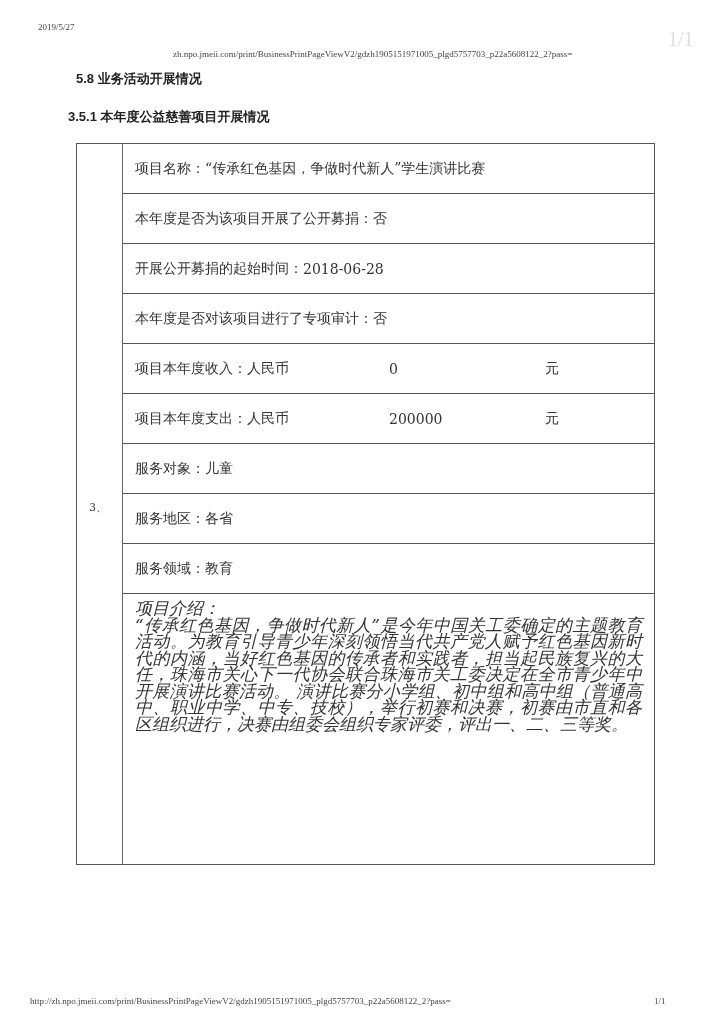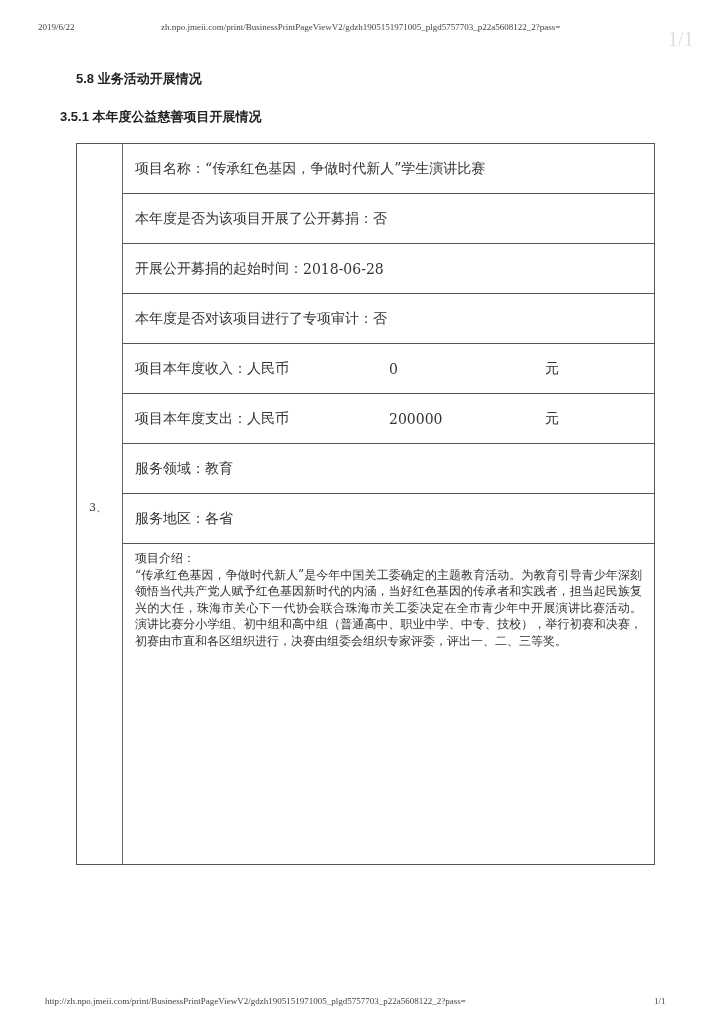--- a/index.html
+++ b/index.html
@@ -2,50 +2,50 @@
 <html><head>
 <meta charset="utf-8">
 <style>
   html, body { margin: 0; padding: 0; }
   body {
     width: 720px; height: 1019px; background: #ffffff; position: relative; overflow: hidden;
     font-family: "DejaVu Serif", "Liberation Serif", serif; color: #333333;
   }
   .hdr { position: absolute; top: 22px; font-size: 9px; color: #444; font-family: "Liberation Serif", serif; }
   .hdr-date { left: 38px; }
-  .hdr-url { left: 161px; }
+  .hdr-url { left: 173px; margin-top: 27px; }
   .mark { position: absolute; left: 668px; top: 28px; font-size: 20px; color: #dddddd; font-family: "Liberation Serif", serif; }
   .h1 { position: absolute; left: 76px; top: 70px; font-size: 13px; font-weight: bold; color: #222; font-family: "Liberation Sans", sans-serif; }
-  .h2 { position: absolute; left: 60px; top: 108px; font-size: 13px; font-weight: bold; color: #222; font-family: "Liberation Sans", sans-serif; }
+  .h2 { position: absolute; left: 68px; top: 108px; font-size: 13px; font-weight: bold; color: #222; font-family: "Liberation Sans", sans-serif; }
   .tbl {
     position: absolute; left: 76px; top: 143px; width: 579px; height: 722px;
     border: 1.5px solid #555; box-sizing: border-box;
   }
   .idx {
     position: absolute; left: 0; top: 0; width: 46px; height: 100%;
     border-right: 1px solid #666; box-sizing: border-box;
   }
   .idx span { position: absolute; left: 12px; top: 356px; font-size: 11px; color: #333; }
   .rows { position: absolute; left: 46px; top: 0; right: 0; }
   .row {
     height: 50px; border-bottom: 1px solid #555; box-sizing: border-box;
     display: flex; align-items: center; padding-left: 12px; font-size: 14px; position: relative;
   }
   .amt { position: absolute; left: 266px; }
   .unit { position: absolute; left: 422px; }
-  .desc { padding: 6px 12px 0 12px; font-size: 12px; line-height: 16.5px; }
+  .desc { padding: 6px 12px 0 12px; font-size: 17px; line-height: 16.5px; font-style: italic; }
   .desc p { margin: 0; text-align: justify; }
   .ftr { position: absolute; top: 996px; font-size: 9px; color: #444; font-family: "Liberation Serif", serif; }
-  .ftr-url { left: 30px; margin-left: 15px; }
+  .ftr-url { left: 30px; }
   .ftr-page { left: 654px; }
 </style>
 </head>
 <body>
 
-<div class="hdr hdr-date">2019/6/22</div>
+<div class="hdr hdr-date">2019/5/27</div>
 <div class="hdr hdr-url">zh.npo.jmeii.com/print/BusinessPrintPageViewV2/gdzh1905151971005_plgd5757703_p22a5608122_2?pass=</div>
 <div class="mark">1/1</div>
 
 <div class="h1">5.8 业务活动开展情况</div>
 <div class="h2">3.5.1 本年度公益慈善项目开展情况</div>
 
 <div class="tbl">
   <div class="idx">
     <span>3、</span>
   </div>
@@ -70,26 +70,30 @@
       <span>项目本年度收入：人民币</span>
       <span class="amt">0</span>
       <span class="unit">元</span>
     </div>
     <div class="row">
       <span>项目本年度支出：人民币</span>
       <span class="amt">200000</span>
       <span class="unit">元</span>
     </div>
     <div class="row">
-      <span>服务领域：</span>
-        <span>教育</span>
+      <span>服务对象：</span>
+        <span>儿童</span>
     </div>
     <div class="row">
       <span>服务地区：</span>
         <span>各省</span>
+    </div>
+    <div class="row">
+      <span>服务领域：</span>
+        <span>教育</span>
     </div>
     <div class="desc">
       <p>项目介绍：</p>
       <p>“传承红色基因，争做时代新人”是今年中国关工委确定的主题教育活动。为教育引导青少年深刻领悟当代共产党人赋予红色基因新时代的内涵，当好红色基因的传承者和实践者，担当起民族复兴的大任，珠海市关心下一代协会联合珠海市关工委决定在全市青少年中开展演讲比赛活动。 演讲比赛分小学组、初中组和高中组（普通高中、职业中学、中专、技校），举行初赛和决赛，初赛由市直和各区组织进行，决赛由组委会组织专家评委，评出一、二、三等奖。</p>
     </div>
   </div>
 </div>
 
 <div class="ftr ftr-url">http://zh.npo.jmeii.com/print/BusinessPrintPageViewV2/gdzh1905151971005_plgd5757703_p22a5608122_2?pass=</div>
 <div class="ftr ftr-page">1/1</div>

